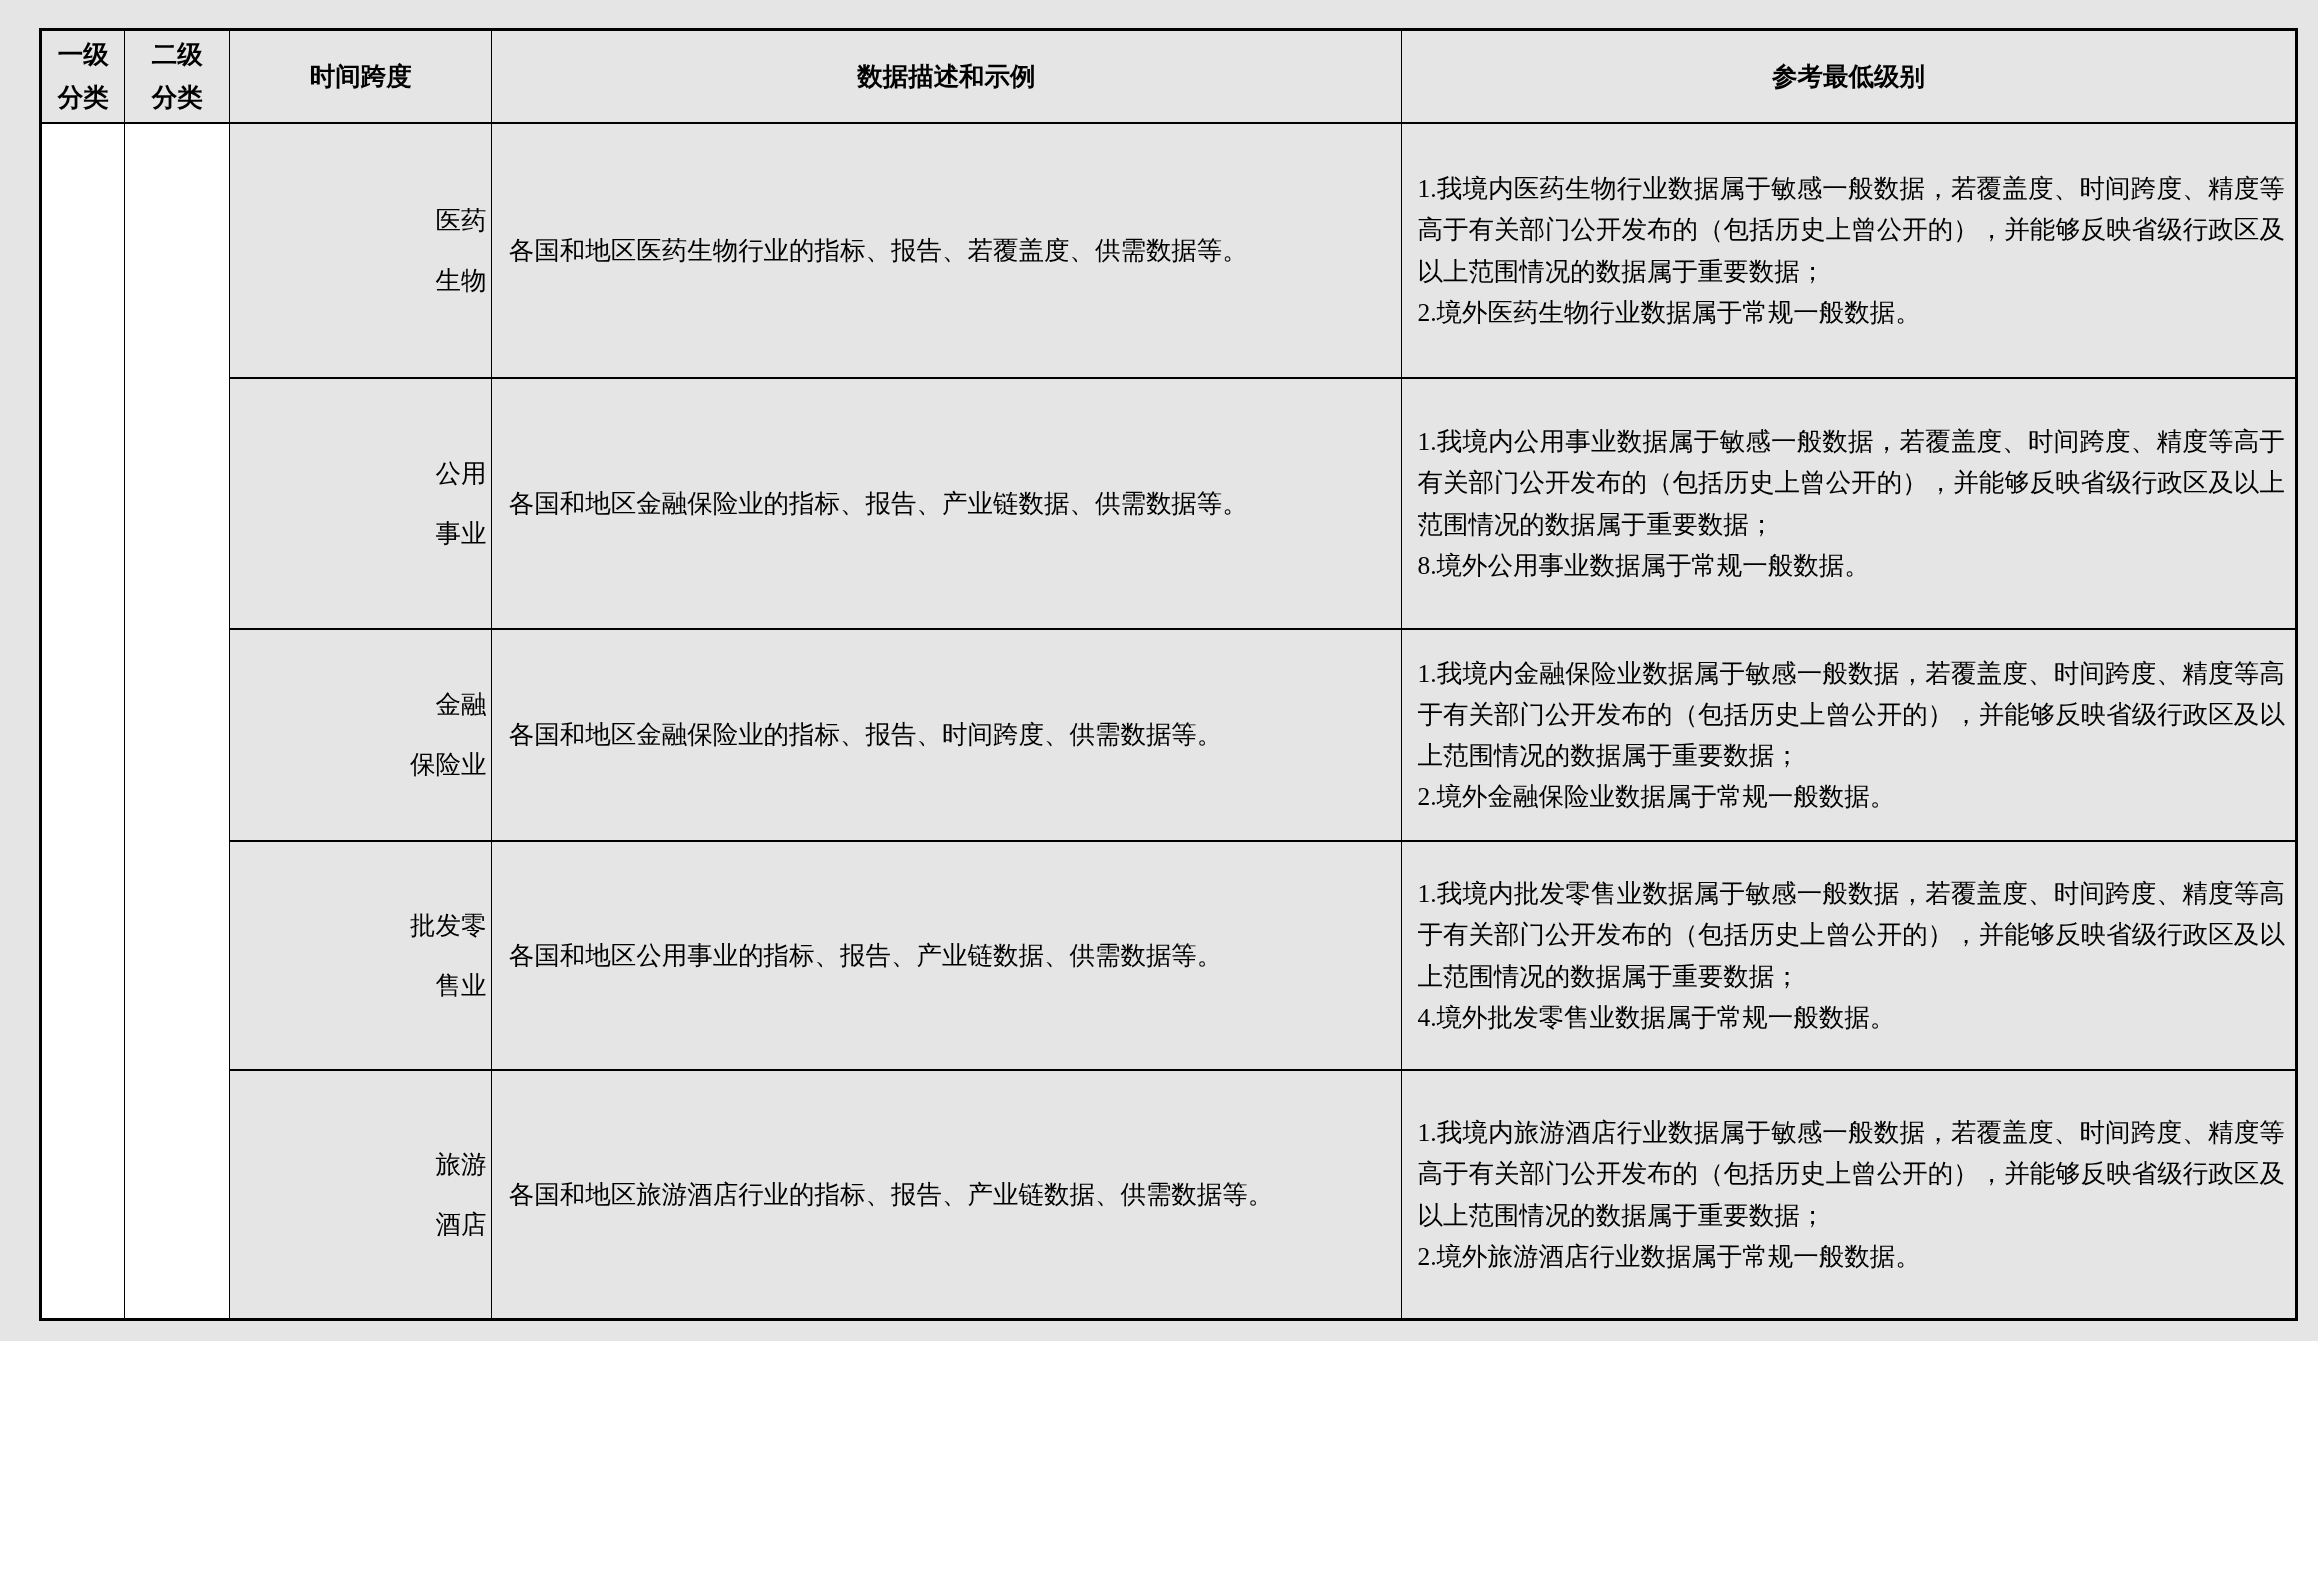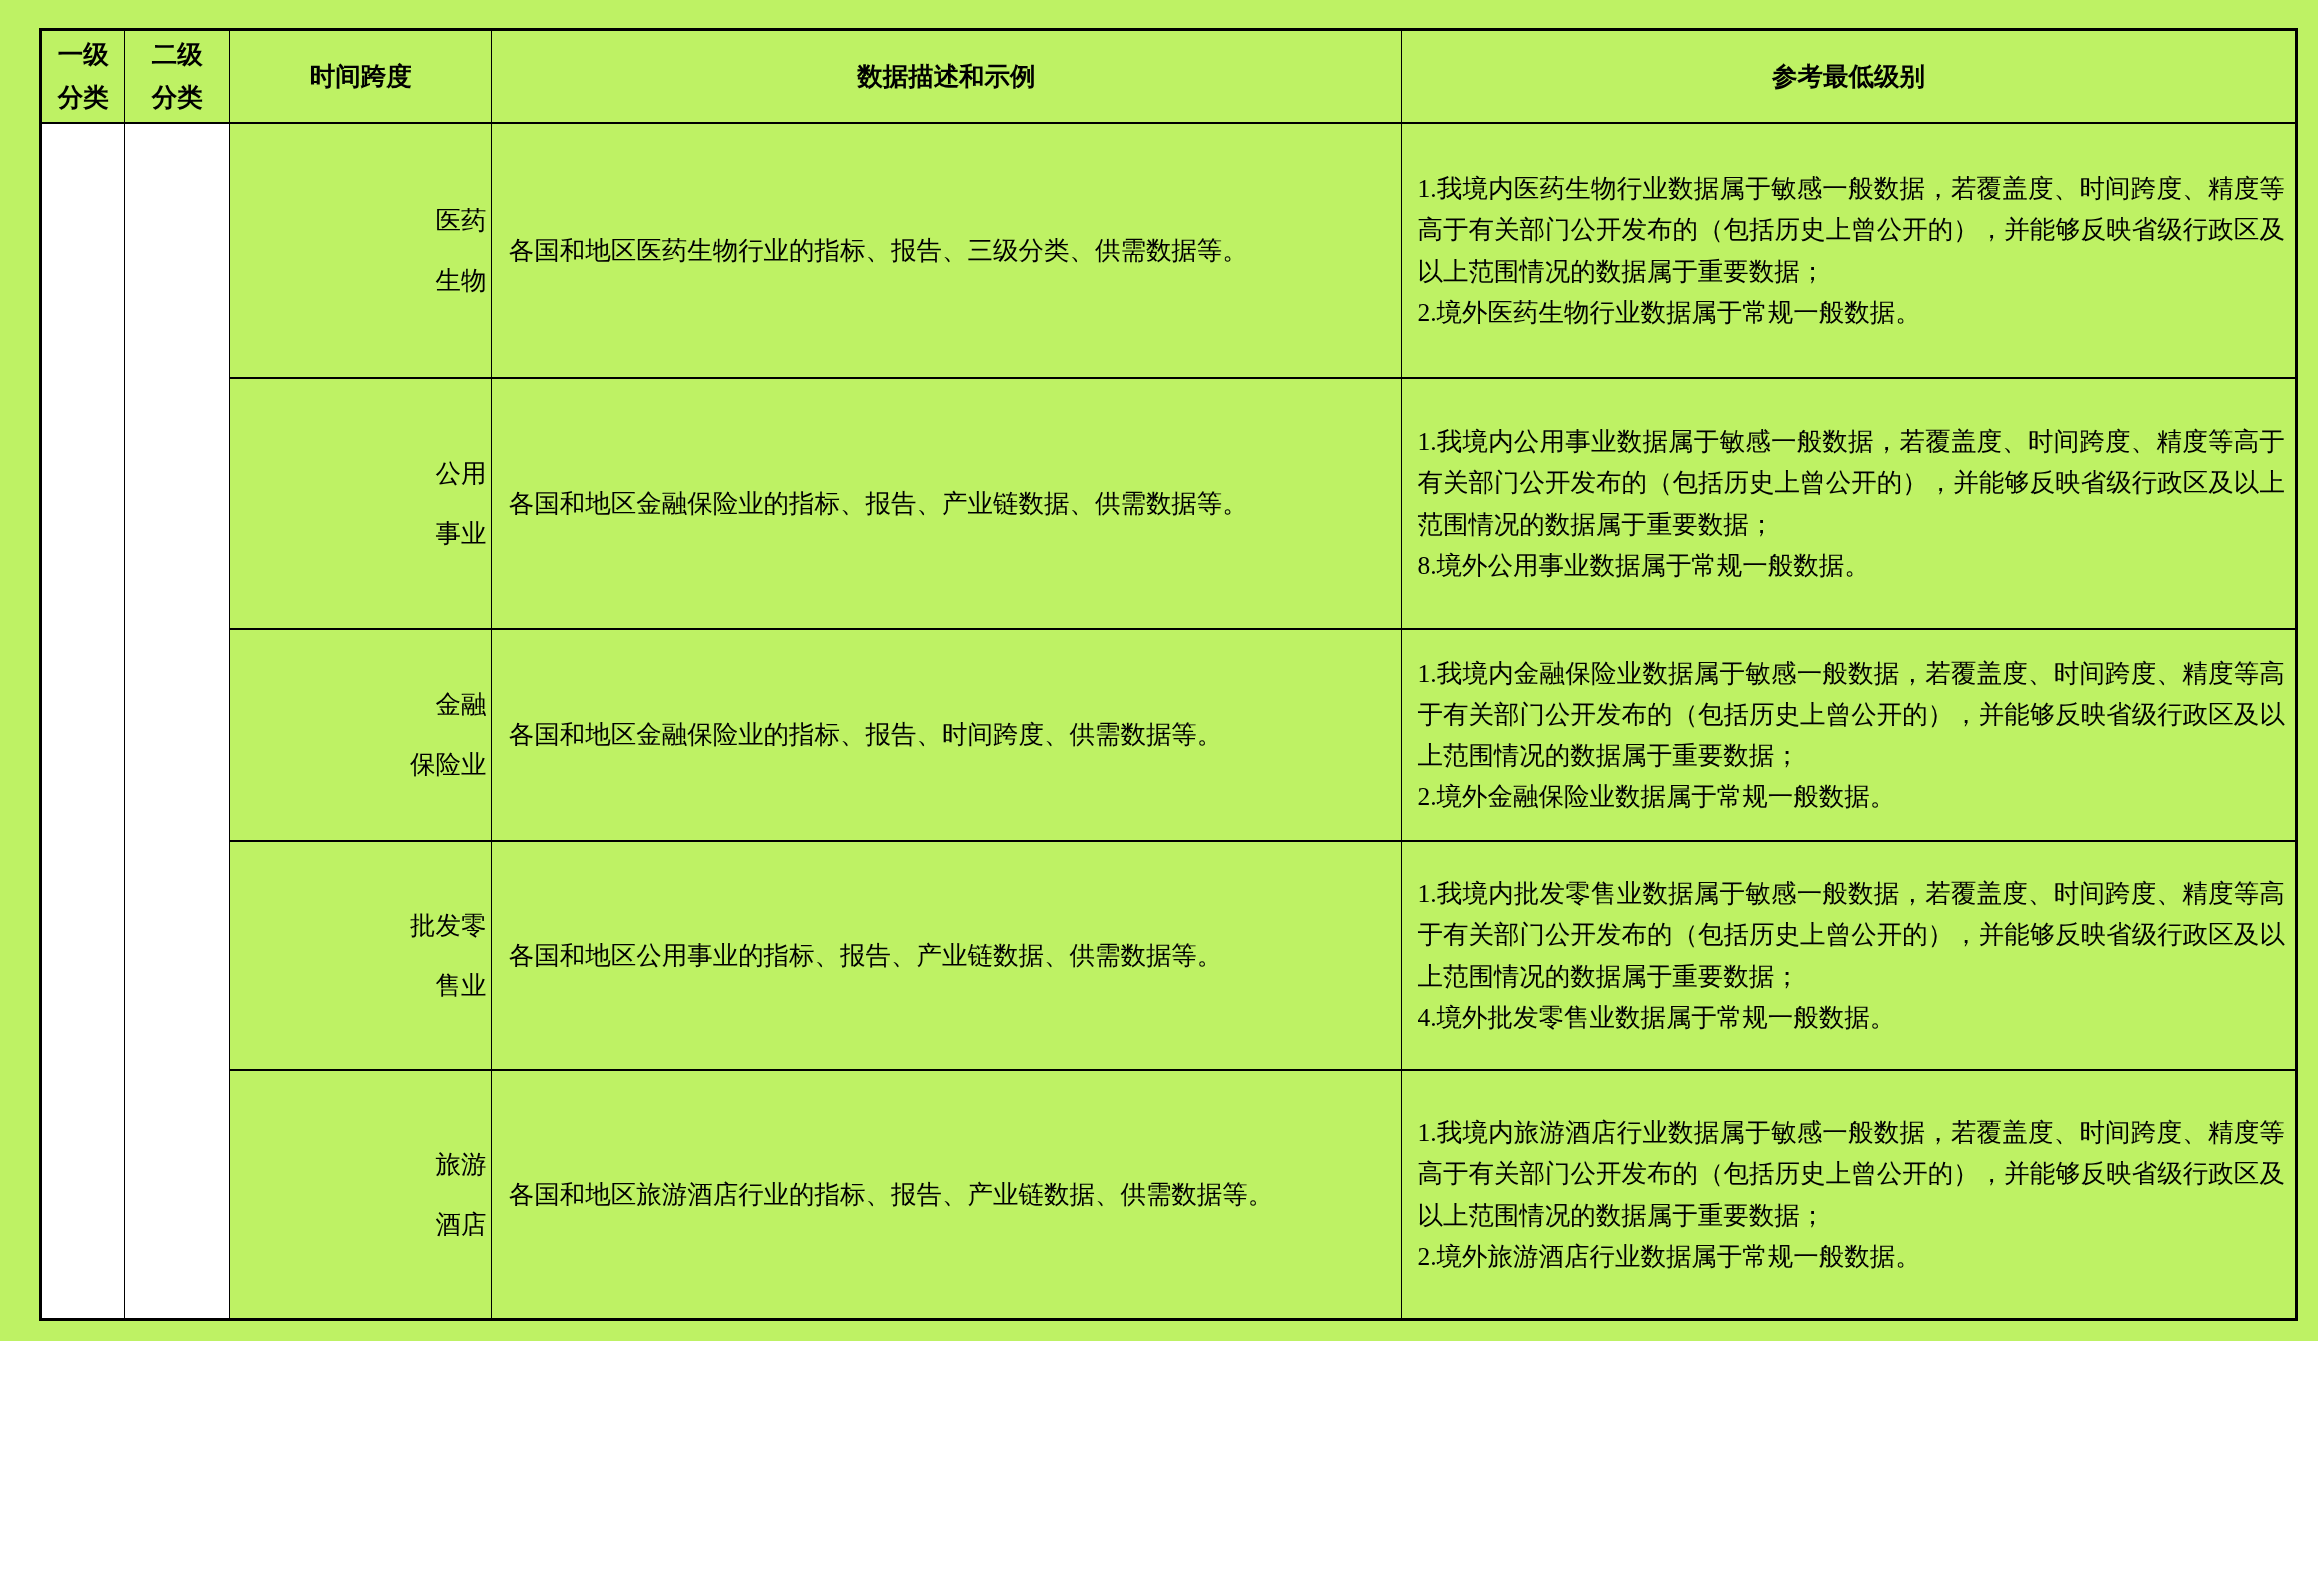--- a/index.html
+++ b/index.html
@@ -5,21 +5,21 @@
   * { margin: 0; padding: 0; box-sizing: border-box; }
   html, body {
     background: #ffffff;
     font-family: "Liberation Serif", "DejaVu Serif", serif;
     color: #000000;
   }
   .page {
     position: relative;
     width: 100%;
     aspect-ratio: 5879 / 3402;
-    background: #bef264;
+    background: #e5e5e5;
     overflow: hidden;
   }
   table.cls-table {
     position: absolute;
     left: 1.70%;
     top: 2.06%;
     width: 97.45%;
     height: 96.40%;
     border-collapse: collapse;
     table-layout: fixed;
@@ -82,21 +82,21 @@
         <th>数据描述和示例</th>
         <th>参考最低级别</th>
       </tr>
     </thead>
     <tbody>
       <tr style="height:19.9%">
         <td class="cell-l1" rowspan="5"></td>
         <td class="cell-l2" rowspan="5"></td>
         <td class="cell-l3">医药
 生物</td>
-        <td class="cell-desc">各国和地区医药生物行业的指标、报告、三级分类、供需数据等。</td>
+        <td class="cell-desc">各国和地区医药生物行业的指标、报告、若覆盖度、供需数据等。</td>
         <td class="cell-level">1.我境内医药生物行业数据属于敏感一般数据，若覆盖度、时间跨度、精度等高于有关部门公开发布的（包括历史上曾公开的），并能够反映省级行政区及以上范围情况的数据属于重要数据；
 2.境外医药生物行业数据属于常规一般数据。</td>
       </tr>
       <tr style="height:19.6%">
         <td class="cell-l3">公用
 事业</td>
         <td class="cell-desc">各国和地区金融保险业的指标、报告、产业链数据、供需数据等。</td>
         <td class="cell-level">1.我境内公用事业数据属于敏感一般数据，若覆盖度、时间跨度、精度等高于有关部门公开发布的（包括历史上曾公开的），并能够反映省级行政区及以上范围情况的数据属于重要数据；
 8.境外公用事业数据属于常规一般数据。</td>
       </tr>

